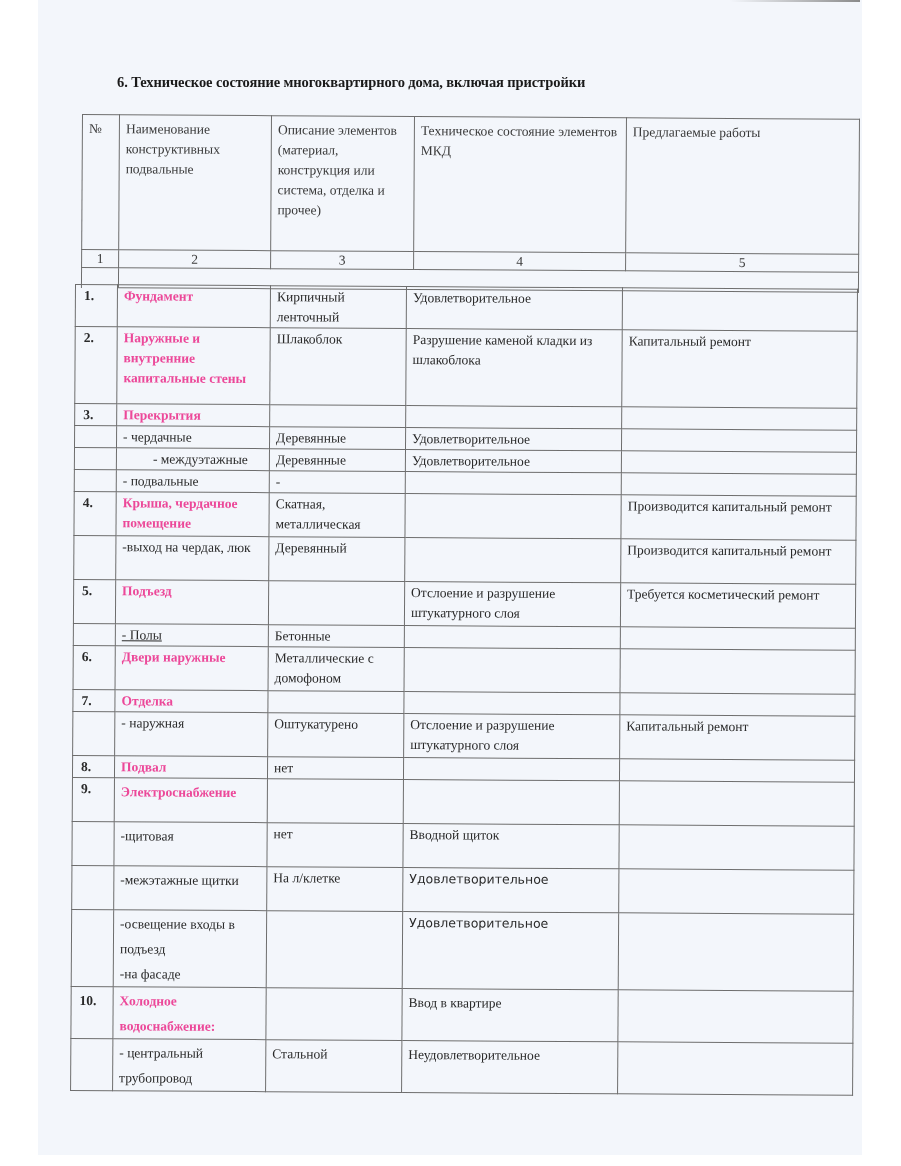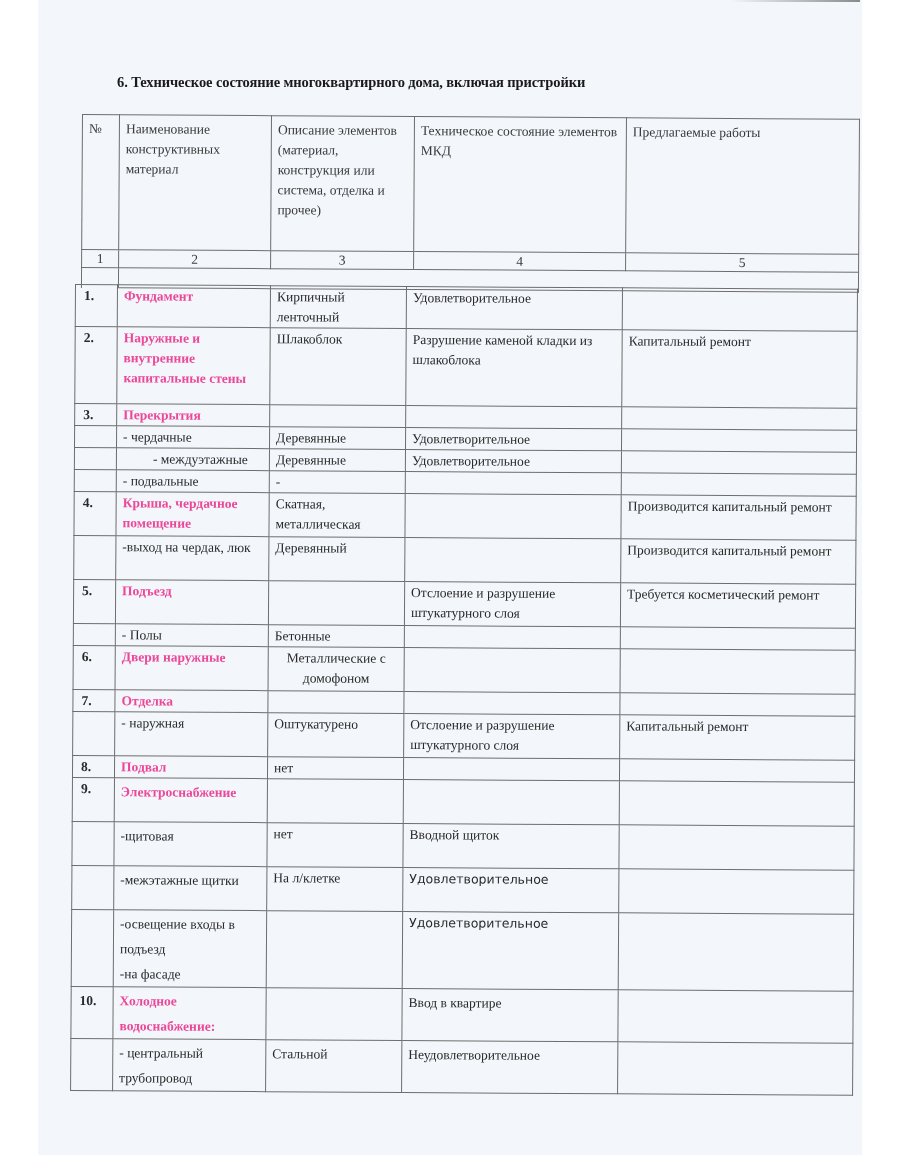--- a/index.html
+++ b/index.html
@@ -50,21 +50,21 @@
   <colgroup>
     <col style="width:37px">
       <col style="width:152px">
       <col style="width:143px">
       <col style="width:212px">
       <col style="width:233px">
   </colgroup>
   <tbody>
       <tr class="hdr">
     <td>№</td>
-    <td>Наименование конструктивных материал</td>
+    <td>Наименование конструктивных подвальные</td>
     <td>Описание элементов (материал, конструкция или система, отделка и прочее)</td>
     <td>Техническое состояние элементов МКД</td>
     <td>Предлагаемые работы</td>
   </tr>
   <tr class="nums">
     <td>1</td>
     <td>2</td>
     <td>3</td>
     <td>4</td>
     <td>5</td>
@@ -143,29 +143,29 @@
       </tr>
       <tr class="r-tall">
         <td class="num" style="white-space: pre-line;">5.</td>
         <td class="bold" style="white-space: pre-line;">Подъезд</td>
         <td style="white-space: pre-line;"></td>
         <td style="white-space: pre-line;">Отслоение и разрушение штукатурного слоя</td>
         <td style="white-space: pre-line;">Требуется косметический ремонт</td>
       </tr>
       <tr>
         <td class="num" style="white-space: pre-line;"></td>
-        <td style="white-space: pre-line;">- Полы</td>
+        <td style="white-space: pre-line; text-decoration: underline;">- Полы</td>
         <td style="white-space: pre-line;">Бетонные</td>
         <td style="white-space: pre-line;"></td>
         <td style="white-space: pre-line;"></td>
       </tr>
       <tr class="r-tall">
         <td class="num" style="white-space: pre-line;">6.</td>
         <td class="bold" style="white-space: pre-line;">Двери наружные</td>
-        <td style="white-space: pre-line; text-align: center;">Металлические с домофоном</td>
+        <td style="white-space: pre-line;">Металлические с домофоном</td>
         <td style="white-space: pre-line;"></td>
         <td style="white-space: pre-line;"></td>
       </tr>
       <tr>
         <td class="num" style="white-space: pre-line;">7.</td>
         <td class="bold" style="white-space: pre-line;">Отделка</td>
         <td style="white-space: pre-line;"></td>
         <td style="white-space: pre-line;"></td>
         <td style="white-space: pre-line;"></td>
       </tr>

